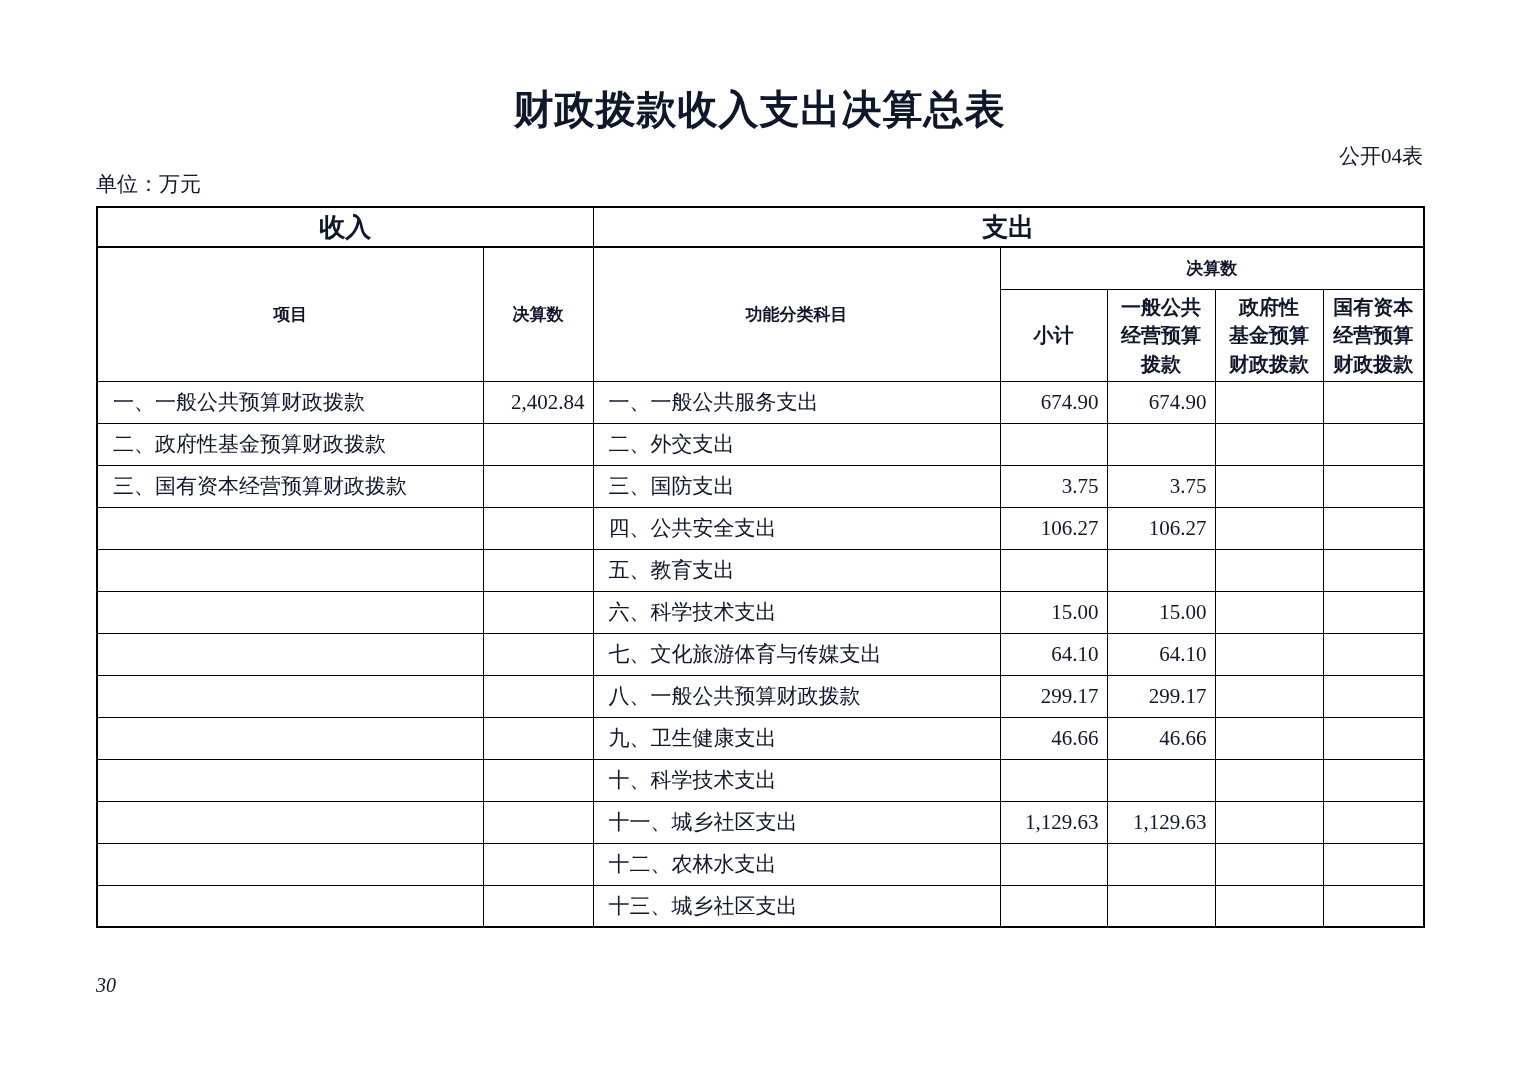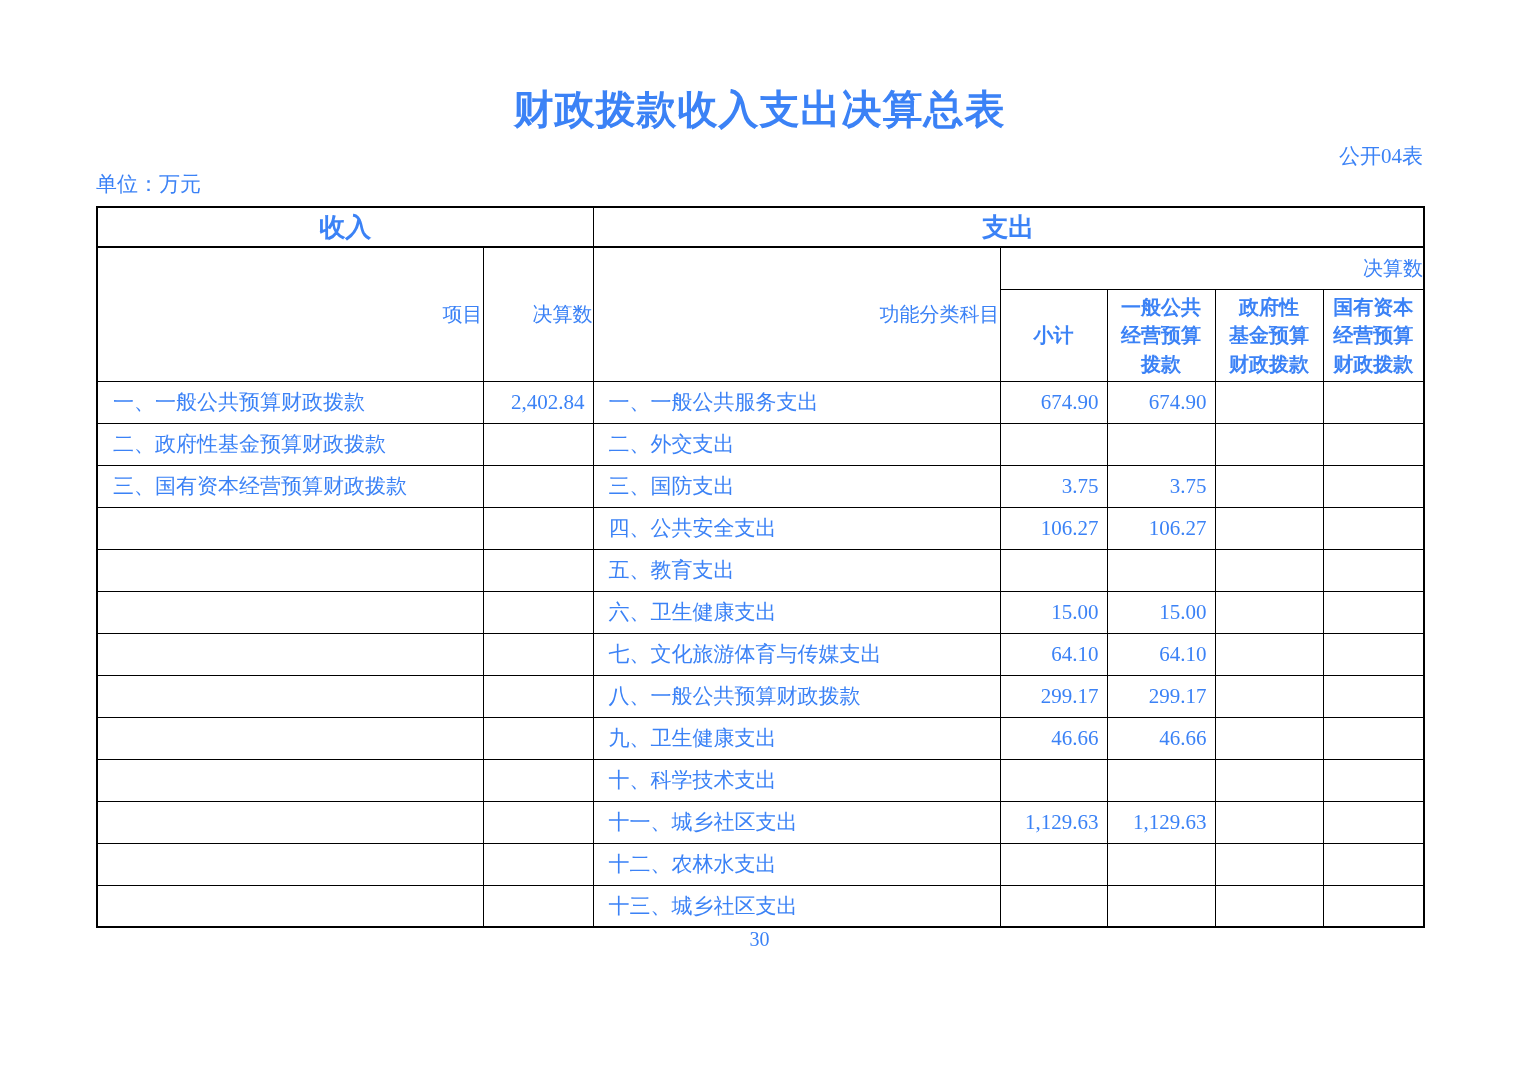--- a/index.html
+++ b/index.html
@@ -2,21 +2,21 @@
 <html><head>
 <meta charset="utf-8">
 <style>
   * { margin: 0; padding: 0; box-sizing: border-box; }
   html, body { background: #ffffff; }
   .page {
     position: relative;
     width: 1520px;
     height: 1074px;
     background: #ffffff;
-    color: #3b82f6;
+    color: #0f172a;
     font-family: "Liberation Serif", "DejaVu Serif", serif;
     overflow: hidden;
   }
   .doc {
     width: 1327px;
     margin-left: 96px;
   }
   .doc-title {
     margin-top: 86px;
     text-align: center;
@@ -55,23 +55,23 @@
     height: 40px;
     font-family: "Liberation Sans", "DejaVu Sans", sans-serif;
     font-weight: bold;
     font-size: 26px;
     text-align: center;
     vertical-align: middle;
     border-bottom: 2px solid #000 !important;
   }
   th.hdr {
     font-family: "Liberation Sans", "DejaVu Sans", sans-serif;
-    font-weight: normal;
-    font-size: 20px;
-    text-align: right;
+    font-weight: bold;
+    font-size: 17px;
+    text-align: center;
     vertical-align: middle;
   }
   tr.hdr-row-b { height: 42px; }
   tr.hdr-row-c { height: 92px; }
   th.sub {
     font-family: "Liberation Sans", "DejaVu Sans", sans-serif;
     font-weight: bold;
     font-size: 20px;
     line-height: 1.42;
     text-align: center;
@@ -87,22 +87,23 @@
     white-space: nowrap;
   }
   td.cell-num {
     font-size: 21px;
     text-align: right;
     vertical-align: middle;
     padding-right: 8px;
     white-space: nowrap;
   }
   .footer-page {
-    text-align: center;
+    margin-top: 46px;
     font-size: 20px;
+    font-style: italic;
   }
 </style>
 </head>
 <body>
 
 <div class="page">
   <div class="doc">
 
     <div class="doc-title">财政拨款收入支出决算总表</div>
 
@@ -188,21 +189,21 @@
             <td class="cell-num"></td>
             <td class="cell-text">五、教育支出</td>
             <td class="cell-num"></td>
             <td class="cell-num"></td>
             <td class="cell-num"></td>
             <td class="cell-num"></td>
           </tr>
           <tr class="data-row">
             <td class="cell-text"></td>
             <td class="cell-num"></td>
-            <td class="cell-text">六、卫生健康支出</td>
+            <td class="cell-text">六、科学技术支出</td>
             <td class="cell-num">15.00</td>
             <td class="cell-num">15.00</td>
             <td class="cell-num"></td>
             <td class="cell-num"></td>
           </tr>
           <tr class="data-row">
             <td class="cell-text"></td>
             <td class="cell-num"></td>
             <td class="cell-text">七、文化旅游体育与传媒支出</td>
             <td class="cell-num">64.10</td>

